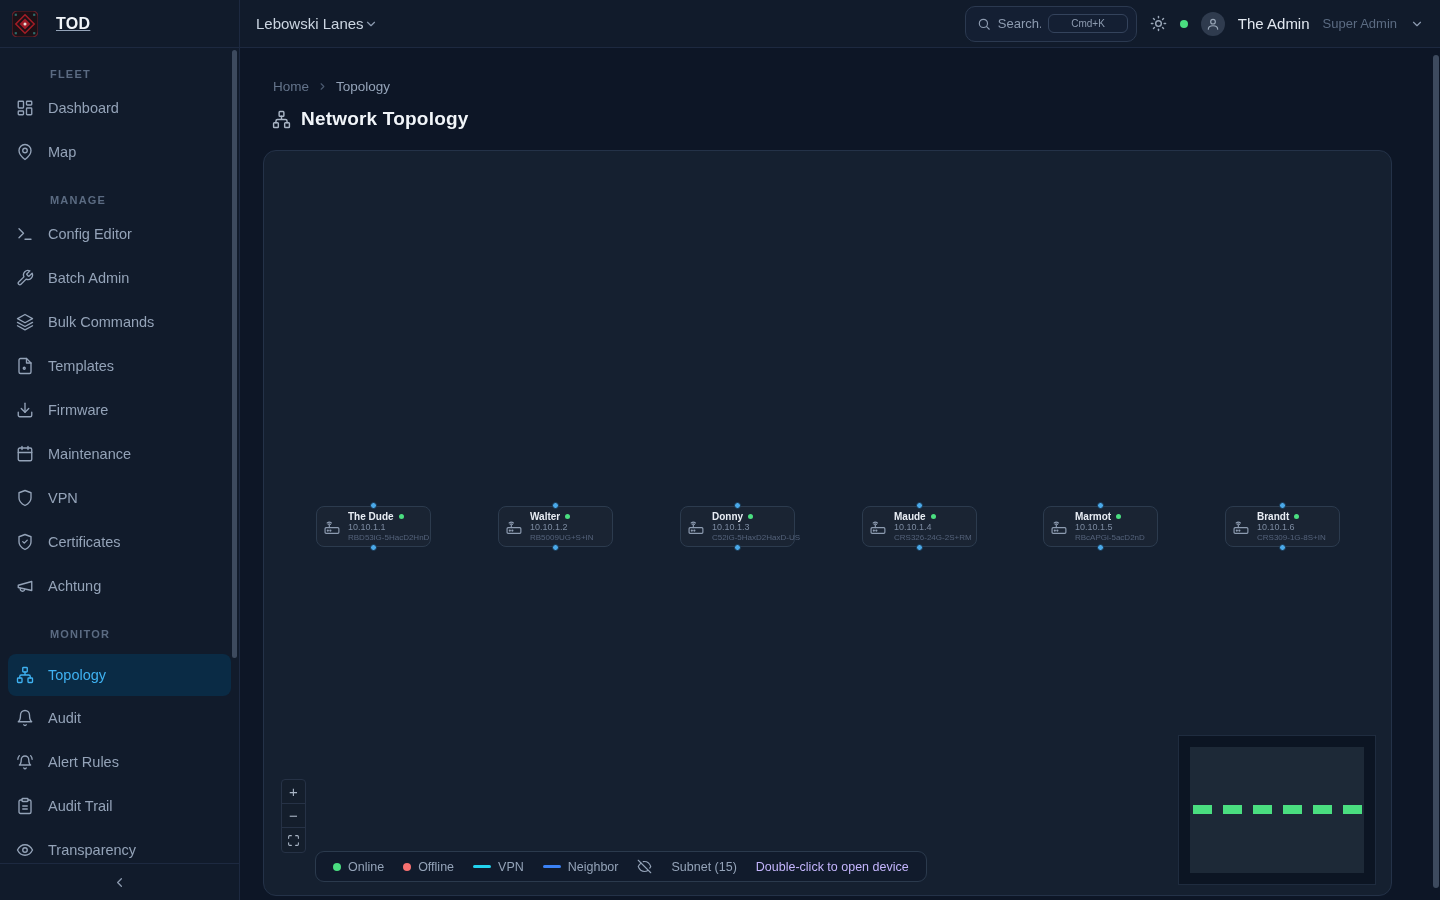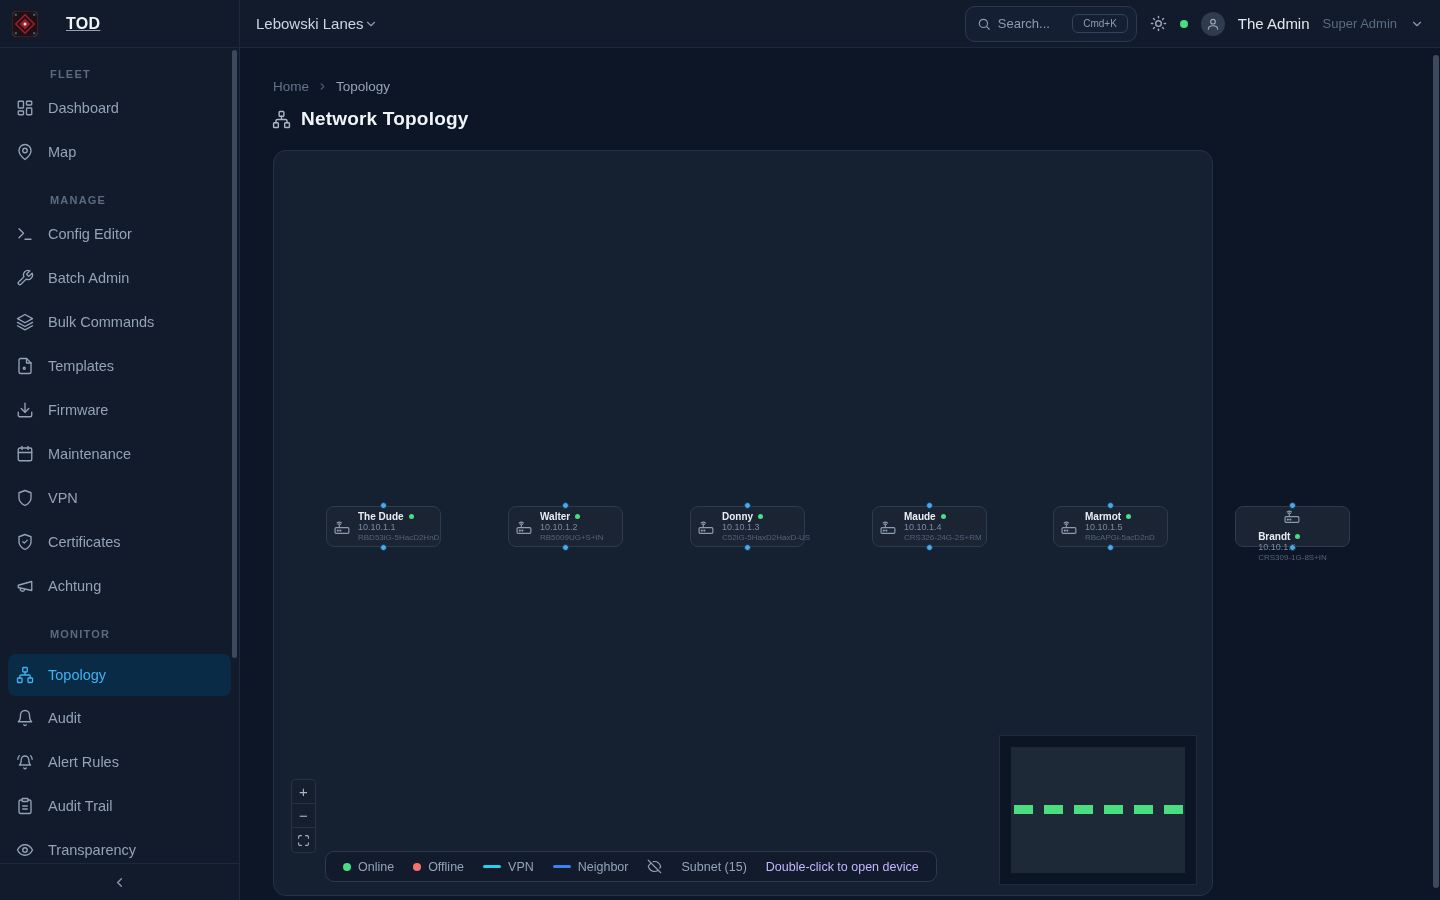--- a/index.html
+++ b/index.html
@@ -2,33 +2,33 @@
 <html><head>
 <meta charset="utf-8">
 <style>
   * { margin:0; padding:0; box-sizing:border-box; }
   html,body { width:1440px; height:900px; background:#0d1626; overflow:hidden;
               font-family:"Liberation Sans", sans-serif; color:#94a3b8; }
 
   
   .topbar { position:fixed; left:0; top:0; width:1440px; height:48px; background:#111b2b;
             border-bottom:1px solid #1d2940; display:flex; align-items:center; z-index:20; }
-  .logo-sec { width:240px; height:48px; display:flex; align-items:center; gap:28px;
+  .logo-sec { width:240px; height:48px; display:flex; align-items:center; gap:18px;
               padding-left:12px; border-right:1px solid #1d2940; flex:none;text-decoration:underline; }
   .logo-text { color:#f1f5f9; font-weight:bold; font-size:16px; letter-spacing:.3px; }
   .org-switch { display:flex; align-items:center; margin-left:16px;
                 color:#cbd5e1; font-size:15px; cursor:pointer; }
   .tb-right { margin-left:auto; display:flex; align-items:center; gap:13px; padding-right:16px; }
   .searchbox { width:172px; height:36px; border:1px solid #2b3950; border-radius:10px;
                background:#141f33; display:flex; align-items:center; gap:7px; padding:0 8px 0 11px; }
   .searchbox input { flex:1; min-width:0; background:transparent; border:none; outline:none;
                      color:#8d9bb0; font-size:13px; font-family:inherit; }
   .searchbox input::placeholder { color:#8d9bb0; }
   .kbd { border:1px solid #34435c; border-radius:6px; font-size:10px; color:#8d9bb0;
-         padding:3px 10px; white-space:nowrap; }
+         padding:3px 22px; white-space:nowrap; }
   .icon-btn { display:flex; align-items:center; justify-content:center; cursor:pointer; color:#9aa7b8; }
   .conn-dot { width:8px; height:8px; border-radius:50%; background:#4ade80; }
   .avatar { width:24px; height:24px; border-radius:50%; background:#33415480; color:#9aa7b8;
             display:flex; align-items:center; justify-content:center; background:#2f3b4e; }
   .user-name { color:#e2e8f0; font-size:15px; }
   .user-role { color:#5b6b82; font-size:13px; }
 
   
   .sidebar { position:fixed; left:0; top:48px; bottom:0; width:240px; background:#111b2b;
              border-right:1px solid #1d2940; z-index:10; }
@@ -47,21 +47,21 @@
 
   
   .main { position:fixed; left:240px; top:48px; right:0; bottom:0; background:#0d1626; }
   .breadcrumb { position:absolute; left:33px; top:31px; display:flex; align-items:center;
                 gap:8px; font-size:13.5px; color:#64748b; }
   .crumb-current { color:#94a3b8; }
   .title-row { position:absolute; left:32px; top:60px; display:flex; align-items:center; gap:10px; }
   .page-title { color:#f1f5f9; font-size:19px; font-weight:bold; letter-spacing:.2px; }
   .title-row svg { color:#aab6c6; }
 
-  .panel { position:absolute; left:33px; top:102px; width:940px; height:746px;
+  .panel { position:absolute; left:23px; top:102px; width:1129px; height:746px;
            background:#152030; border:1px solid #243248; border-radius:13px; }
 
   
   .node { position:absolute; width:115px; height:41px; background:#1a2433;
           border:1px solid #2c3b4e; border-radius:8px; display:flex; align-items:center;
           gap:7px; padding:0 7px; cursor:pointer; }
   .node-icon { color:#8d9bb0; flex:none; }
   .node-l1 { display:flex; align-items:center; gap:5px; }
   .node-name { color:#e8edf4; font-size:10px; font-weight:bold; white-space:nowrap; }
   .status-dot { width:5px; height:5px; border-radius:50%; background:#4ade80; }
@@ -424,21 +424,21 @@
         <div class="node-l1">
             <span class="node-name">Marmot</span>
             <span class="status-dot"></span>
           </div>
         <div class="node-ip">10.10.1.5</div>
         <div class="node-model">RBcAPGi-5acD2nD</div>
       </div>
       <span class="handle bottom"></span>
     </div>
 
-    <div class="node" style="left:961px; top:355px;flex-direction:column;">
+    <div class="node" style="left:961px; top:355px;">
       <span class="handle top"></span>
       <svg class="node-icon" width="17" height="17" viewBox="0 0 16 16" fill="none" stroke="currentColor" stroke-width="1.1" stroke-linecap="round">
           <rect x="1" y="9" width="13" height="5.5" rx="1"></rect>
           <circle cx="3.6" cy="11.8" r="0.5" fill="currentColor"></circle>
           <circle cx="6" cy="11.8" r="0.5" fill="currentColor"></circle>
           <path d="M5 9V6.5"></path>
           <path d="M3 4.7a3 3 0 0 1 4 0"></path>
           <path d="M3.9 6a1.7 1.7 0 0 1 2.2 0"></path>
         </svg>
       <div>

